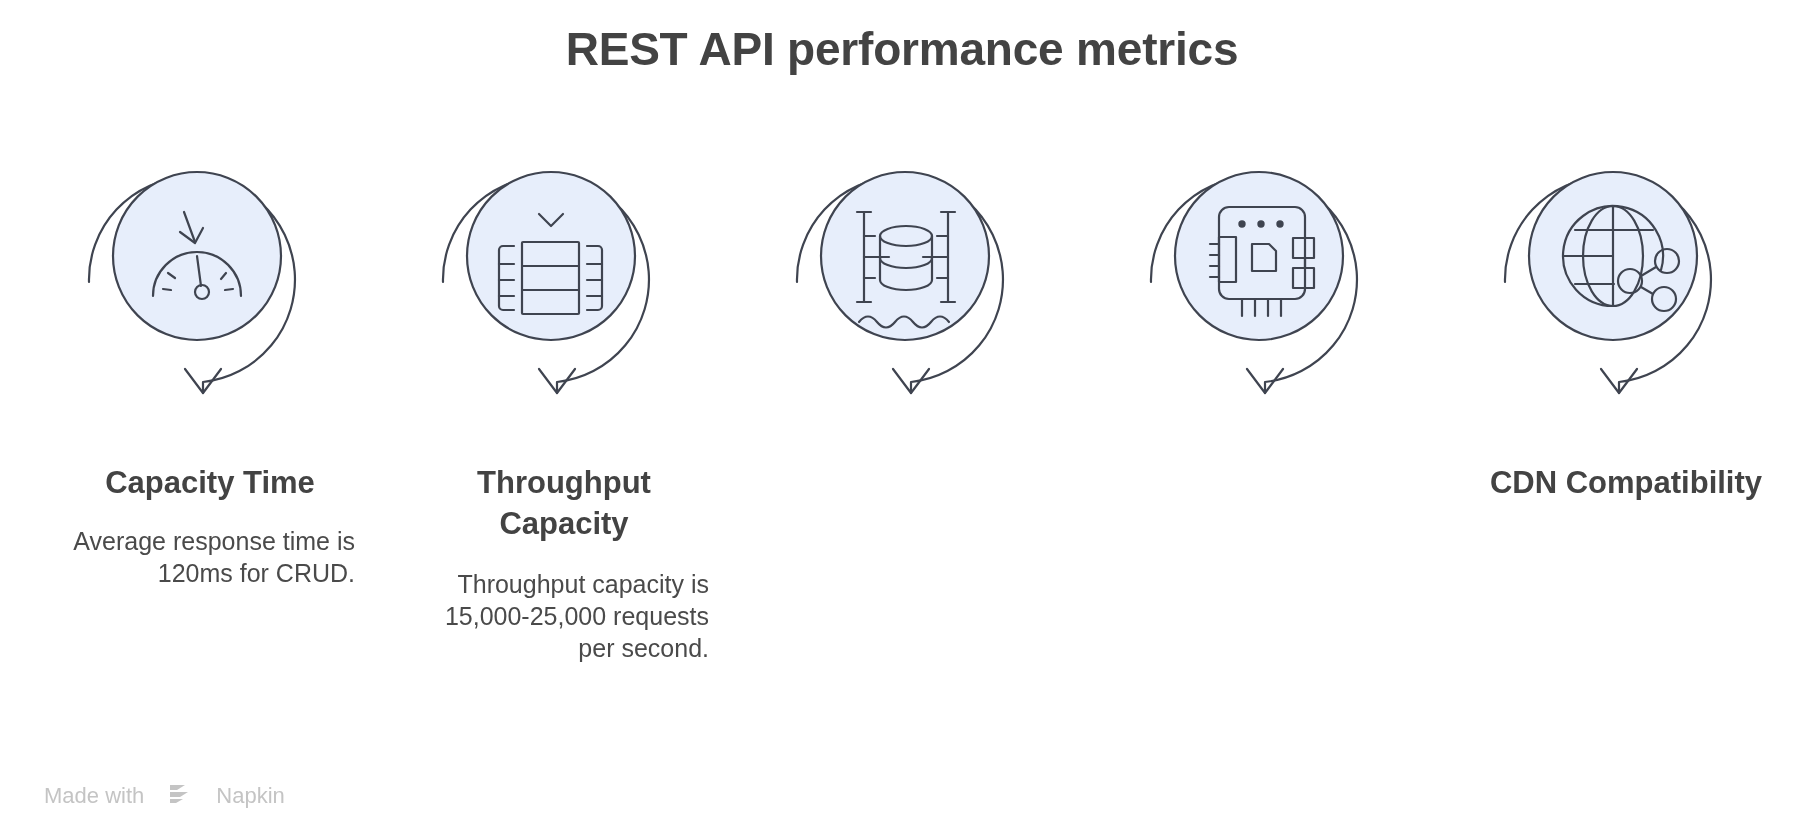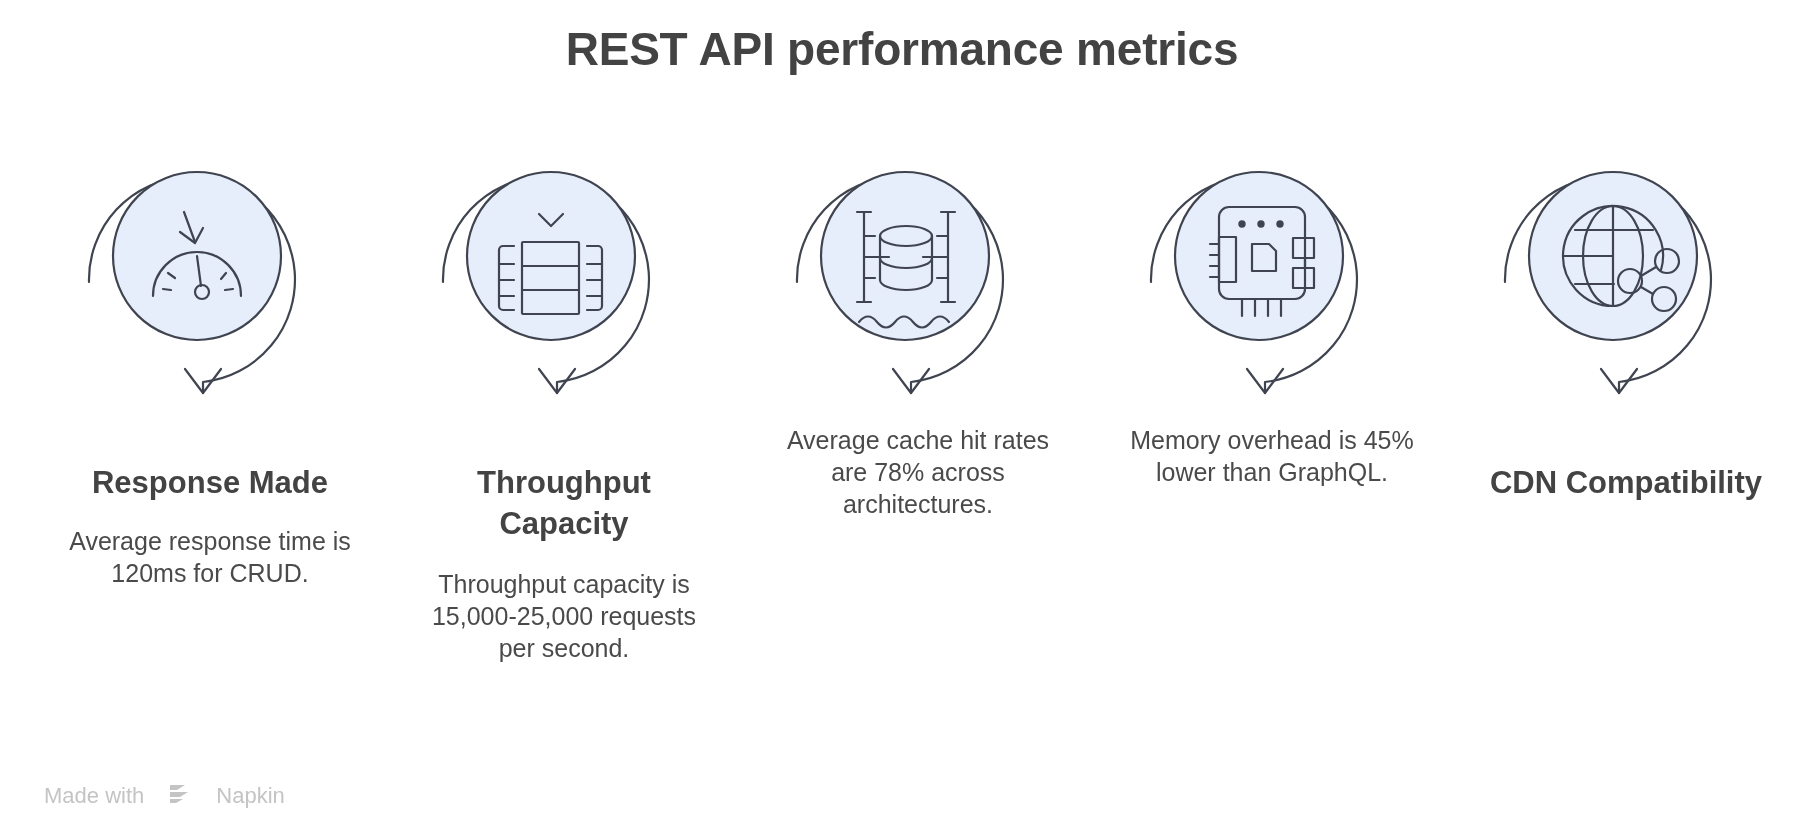--- a/index.html
+++ b/index.html
@@ -74,21 +74,21 @@
     font-weight: bold;
     line-height: 1.33;
     text-align: center;
     color: #434343;
     max-width: 300px;
   }
   .col-desc {
     margin-top: 24px;
     font-size: 25px;
     line-height: 1.28;
-    text-align: center;
+    text-align: right;
     color: #4a4a4a;
     max-width: 290px;
   }
 
   
   .col.c1 .col-desc { margin-top: 22px; }
   .col.c1 .col-title { margin-top: 62px; }
 
   
   .watermark {
@@ -130,21 +130,21 @@
 
           <path d="M112 106 L116 136"></path>
           <circle cx="117" cy="142" r="7"></circle>
 
           <path d="M83 123 L90 128"></path>
           <path d="M78 139 L86 140"></path>
           <path d="M141 123 L136 129"></path>
           <path d="M148 139 L140 140"></path>
         </svg>
       </div>
-      <div class="col-title">Response Made</div>
+      <div class="col-title">Capacity Time</div>
       <div class="col-desc">Average response time is 120ms for CRUD.</div>
     </div>
 
     <div class="col c2">
       <div class="icon-wrap">
         <svg viewBox="0 0 250 250" xmlns="http://www.w3.org/2000/svg" fill="none" stroke="#3f4450" stroke-width="2.2" stroke-linecap="round" stroke-linejoin="round">
           <path d="M4 132 A 103 103 0 1 1 118 232 L 118 243"></path>
           <path d="M100 219 L118 243 L136 219"></path>
           <circle cx="112" cy="106" r="84" fill="#e7eefb" stroke="#3f4450" stroke-width="2.2"></circle>
 
@@ -190,21 +190,20 @@
           <path d="M130 107 H155"></path>
           <path d="M144 128 H155"></path>
 
           <ellipse cx="113" cy="86" rx="26" ry="10"></ellipse>
           <path d="M87 86 V130 a26 10 0 0 0 52 0 V86"></path>
           <path d="M87 108 a26 10 0 0 0 52 0"></path>
 
           <path d="M66 172 q9 -11 18 0 q9 11 18 0 q9 -11 18 0 q9 11 18 0 q9 -11 18 0"></path>
         </svg>
       </div>
-      <div class="col-desc">Average cache hit rates are 78% across architectures.</div>
     </div>
 
     <div class="col c4">
       <div class="icon-wrap">
         <svg viewBox="0 0 250 250" xmlns="http://www.w3.org/2000/svg" fill="none" stroke="#3f4450" stroke-width="2.2" stroke-linecap="round" stroke-linejoin="round">
           <path d="M4 132 A 103 103 0 1 1 118 232 L 118 243"></path>
           <path d="M100 219 L118 243 L136 219"></path>
           <circle cx="112" cy="106" r="84" fill="#e7eefb" stroke="#3f4450" stroke-width="2.2"></circle>
 
           <rect x="72" y="57" width="86" height="92" rx="10"></rect>
@@ -224,21 +223,20 @@
           <rect x="146" y="88" width="21" height="20"></rect>
           <path d="M158 108 V118"></path>
           <rect x="146" y="118" width="21" height="20"></rect>
 
           <path d="M95 149 V166"></path>
           <path d="M108 149 V166"></path>
           <path d="M121 149 V166"></path>
           <path d="M134 149 V166"></path>
         </svg>
       </div>
-      <div class="col-desc">Memory overhead is 45% lower than GraphQL.</div>
     </div>
 
     <div class="col c5">
       <div class="icon-wrap">
         <svg viewBox="0 0 250 250" xmlns="http://www.w3.org/2000/svg" fill="none" stroke="#3f4450" stroke-width="2.2" stroke-linecap="round" stroke-linejoin="round">
           <path d="M4 132 A 103 103 0 1 1 118 232 L 118 243"></path>
           <path d="M100 219 L118 243 L136 219"></path>
           <circle cx="112" cy="106" r="84" fill="#e7eefb" stroke="#3f4450" stroke-width="2.2"></circle>
 
           <path d="M112 156 A 50 50 0 1 1 160 120"></path>

